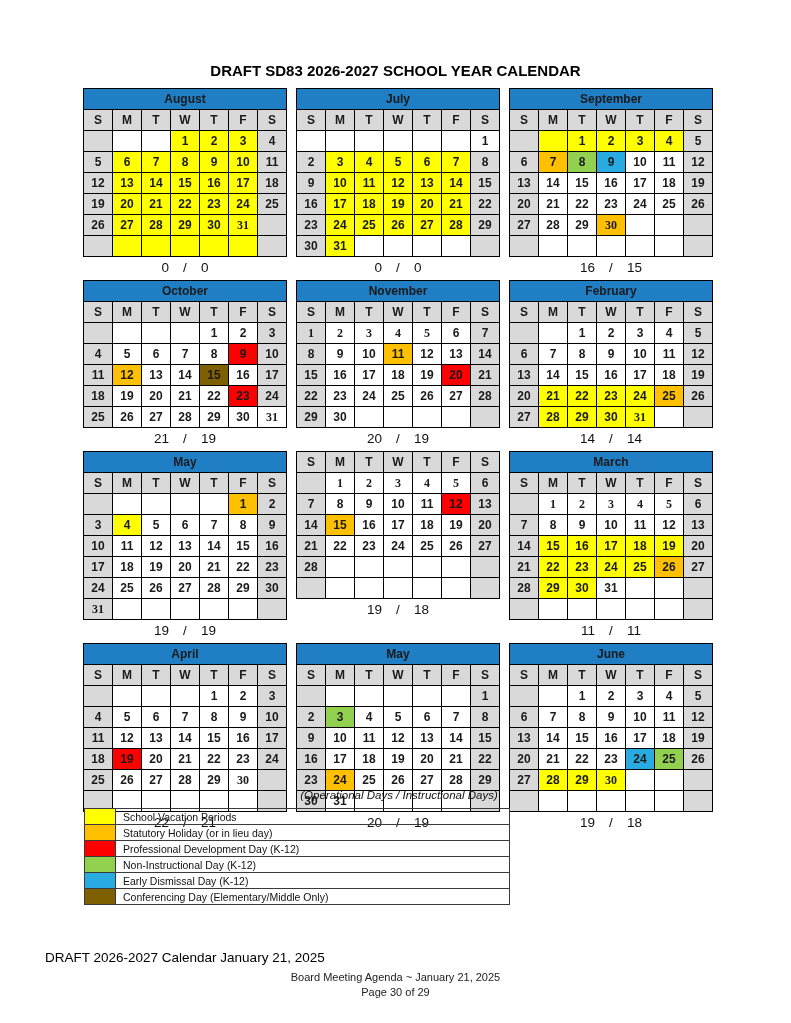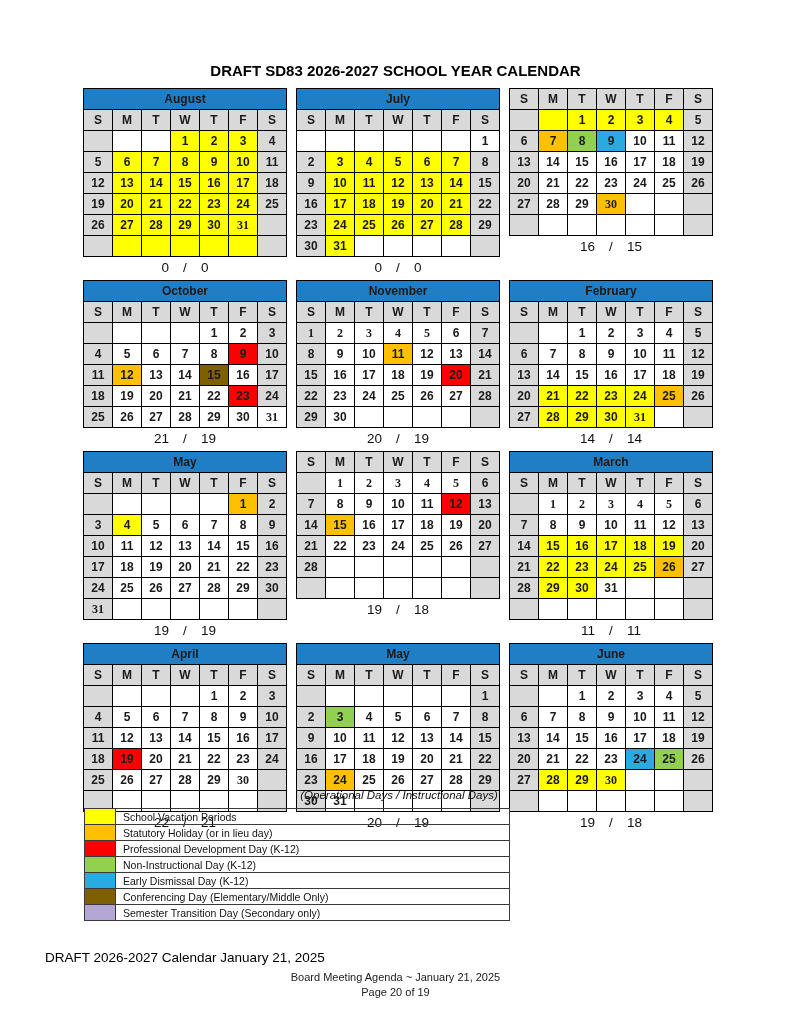--- a/index.html
+++ b/index.html
@@ -188,20 +188,23 @@
         <div class="counts">
           <span>0</span>
           <span>/</span>
           <span>0</span>
         </div>
       </div>
       <div class="month-block">
         <table class="cal">
           <tbody>
             <tr>
+              <td class="mh" colspan="7" style="background: rgb(31, 126, 196);">September</td>
+            </tr>
+            <tr>
               <td class="dh" style="background: rgb(217, 217, 217);">S</td>
               <td class="dh" style="background: rgb(217, 217, 217);">M</td>
               <td class="dh" style="background: rgb(217, 217, 217);">T</td>
               <td class="dh" style="background: rgb(217, 217, 217);">W</td>
               <td class="dh" style="background: rgb(217, 217, 217);">T</td>
               <td class="dh" style="background: rgb(217, 217, 217);">F</td>
               <td class="dh" style="background: rgb(217, 217, 217);">S</td>
             </tr>
             <tr>
               <td style="background: rgb(217, 217, 217);"></td>
@@ -949,22 +952,18 @@
           <td>Non-Instructional Day (K-12)</td>
         </tr>
         <tr>
           <td class="sw" style="background: rgb(41, 171, 226);"></td>
           <td>Early Dismissal Day (K-12)</td>
         </tr>
         <tr>
           <td class="sw" style="background: rgb(127, 96, 0);"></td>
           <td>Conferencing Day (Elementary/Middle Only)</td>
         </tr>
-        <tr>
-          <td class="sw" style="background: rgb(180, 167, 214);"></td>
-          <td>Semester Transition Day (Secondary only)</td>
-        </tr>
       </tbody>
     </table>
   <div class="f1">DRAFT 2026-2027 Calendar January 21, 2025</div>
   <div class="f2">Board Meeting Agenda ~ January 21, 2025</div>
-  <div class="f3">Page 20 of 19</div>
+  <div class="f3">Page 30 of 29</div>
 </div>
 
 </body></html>

